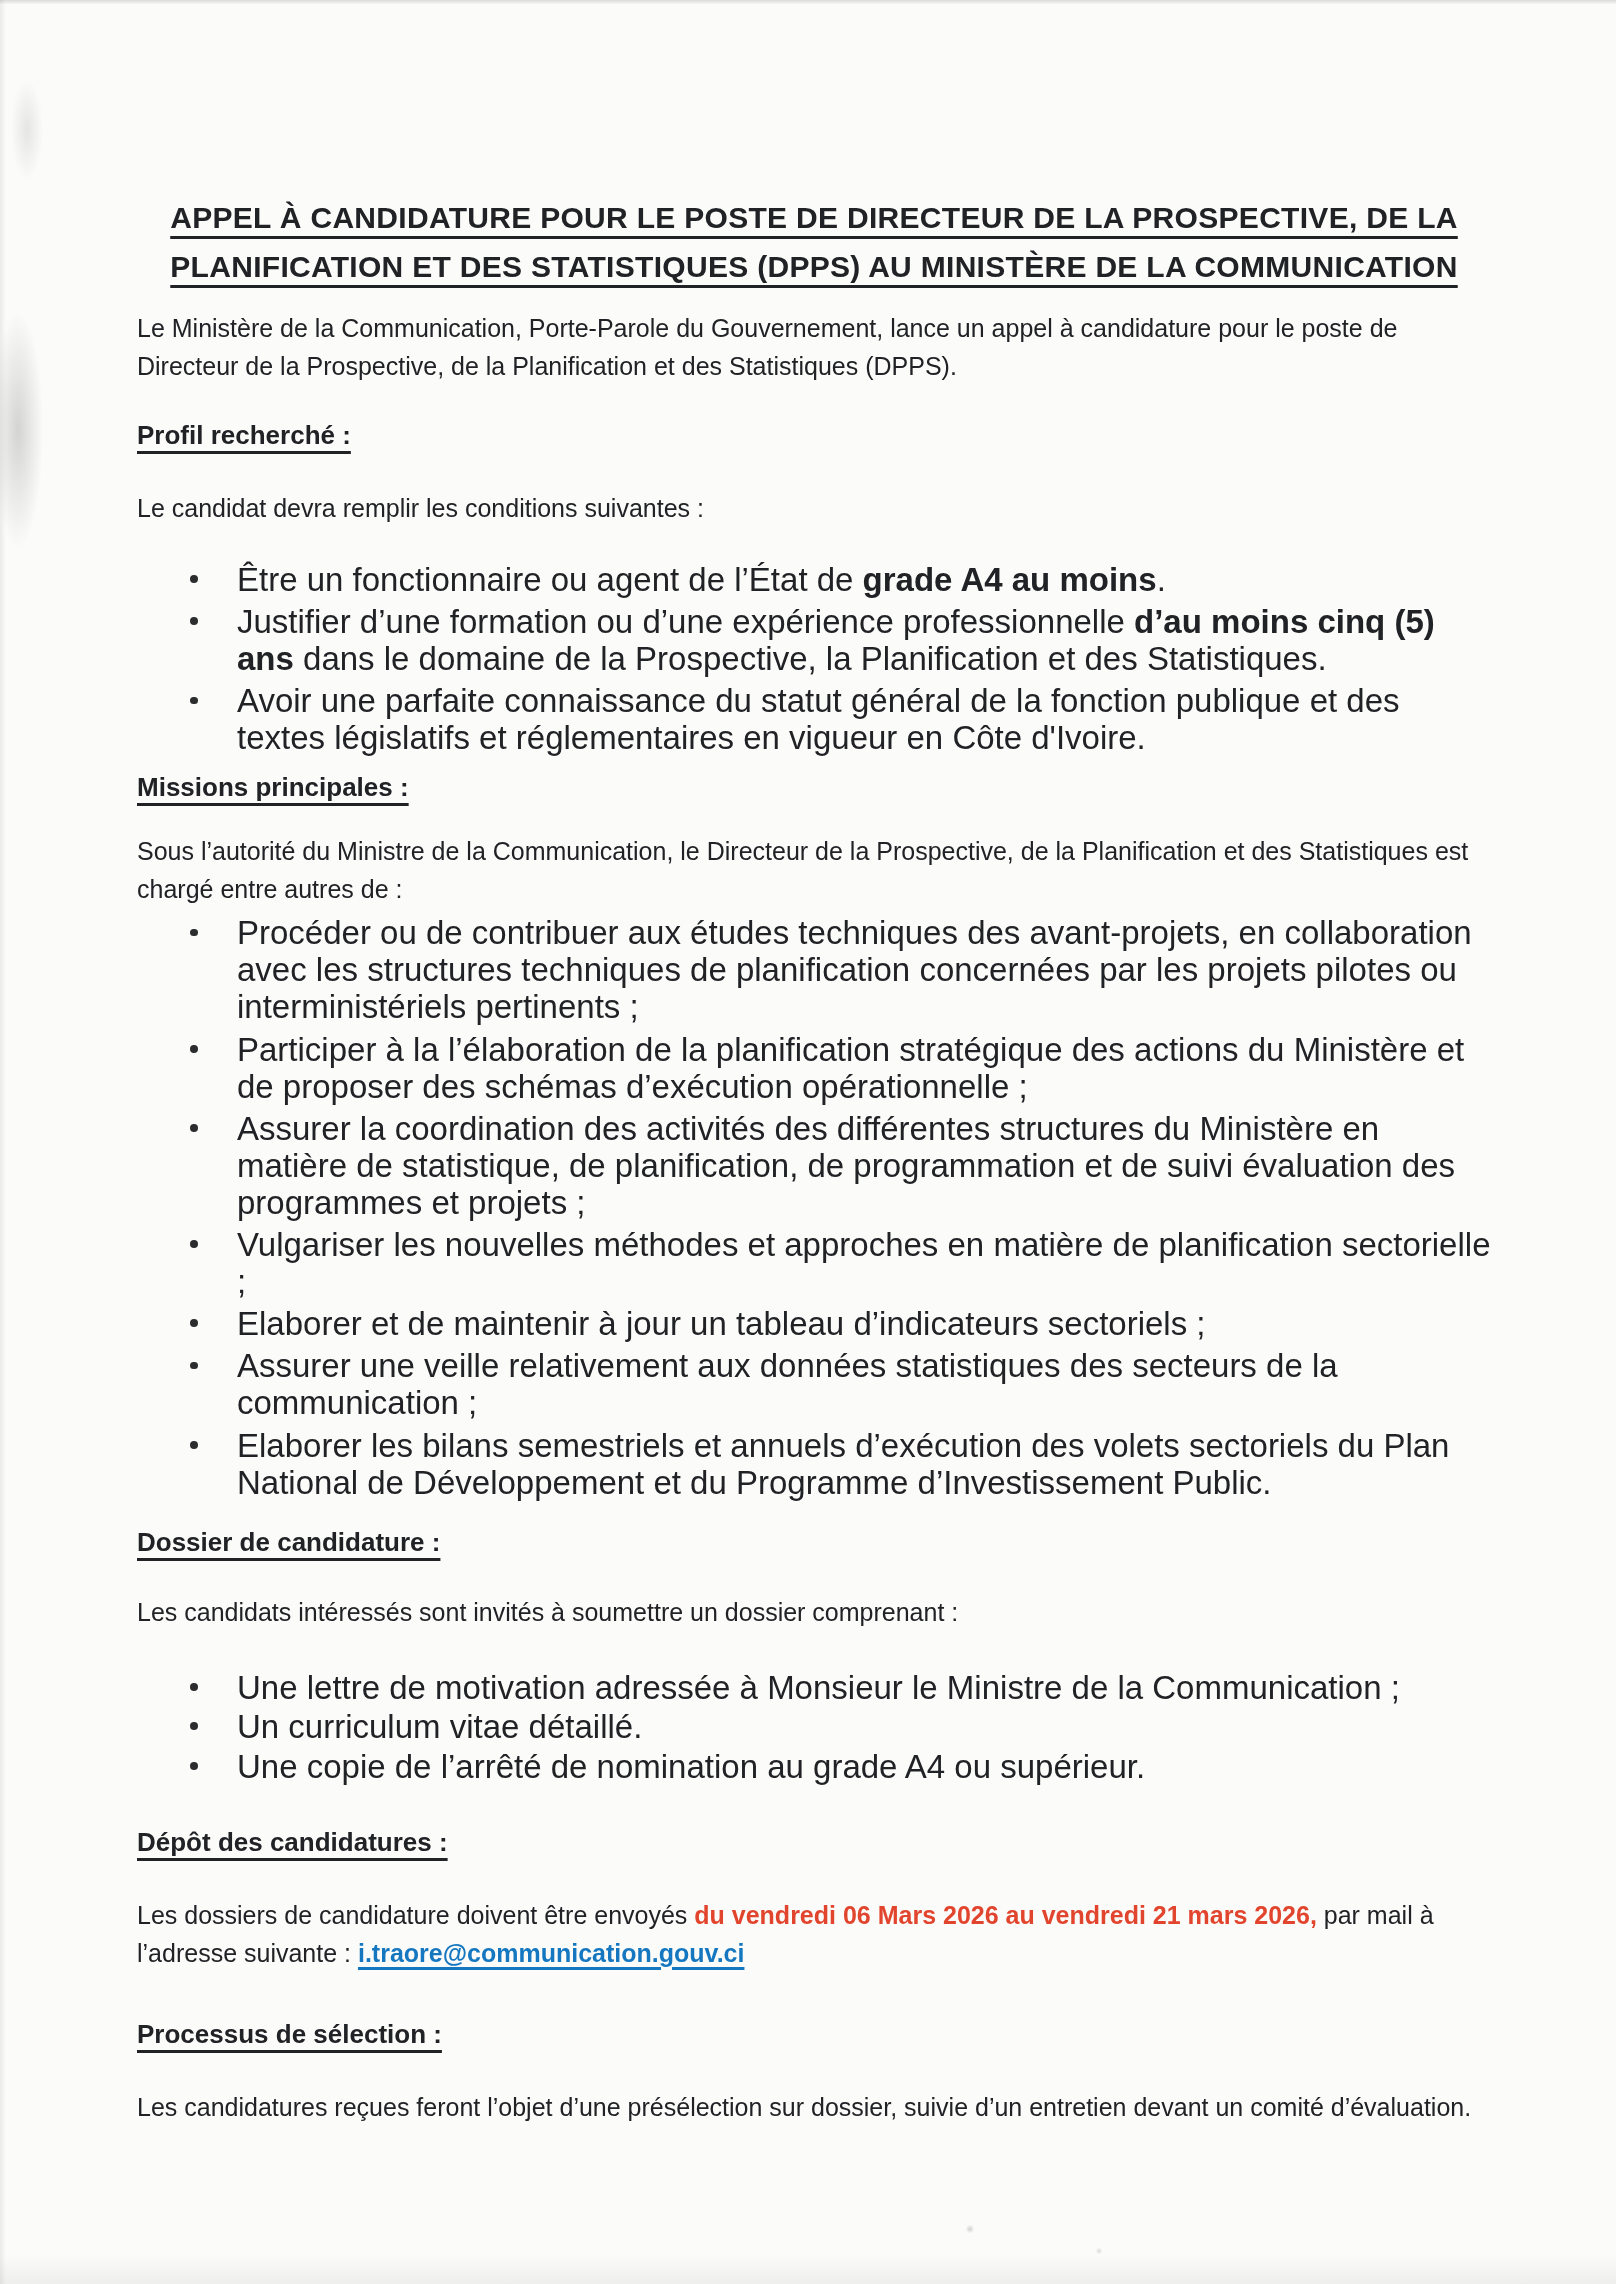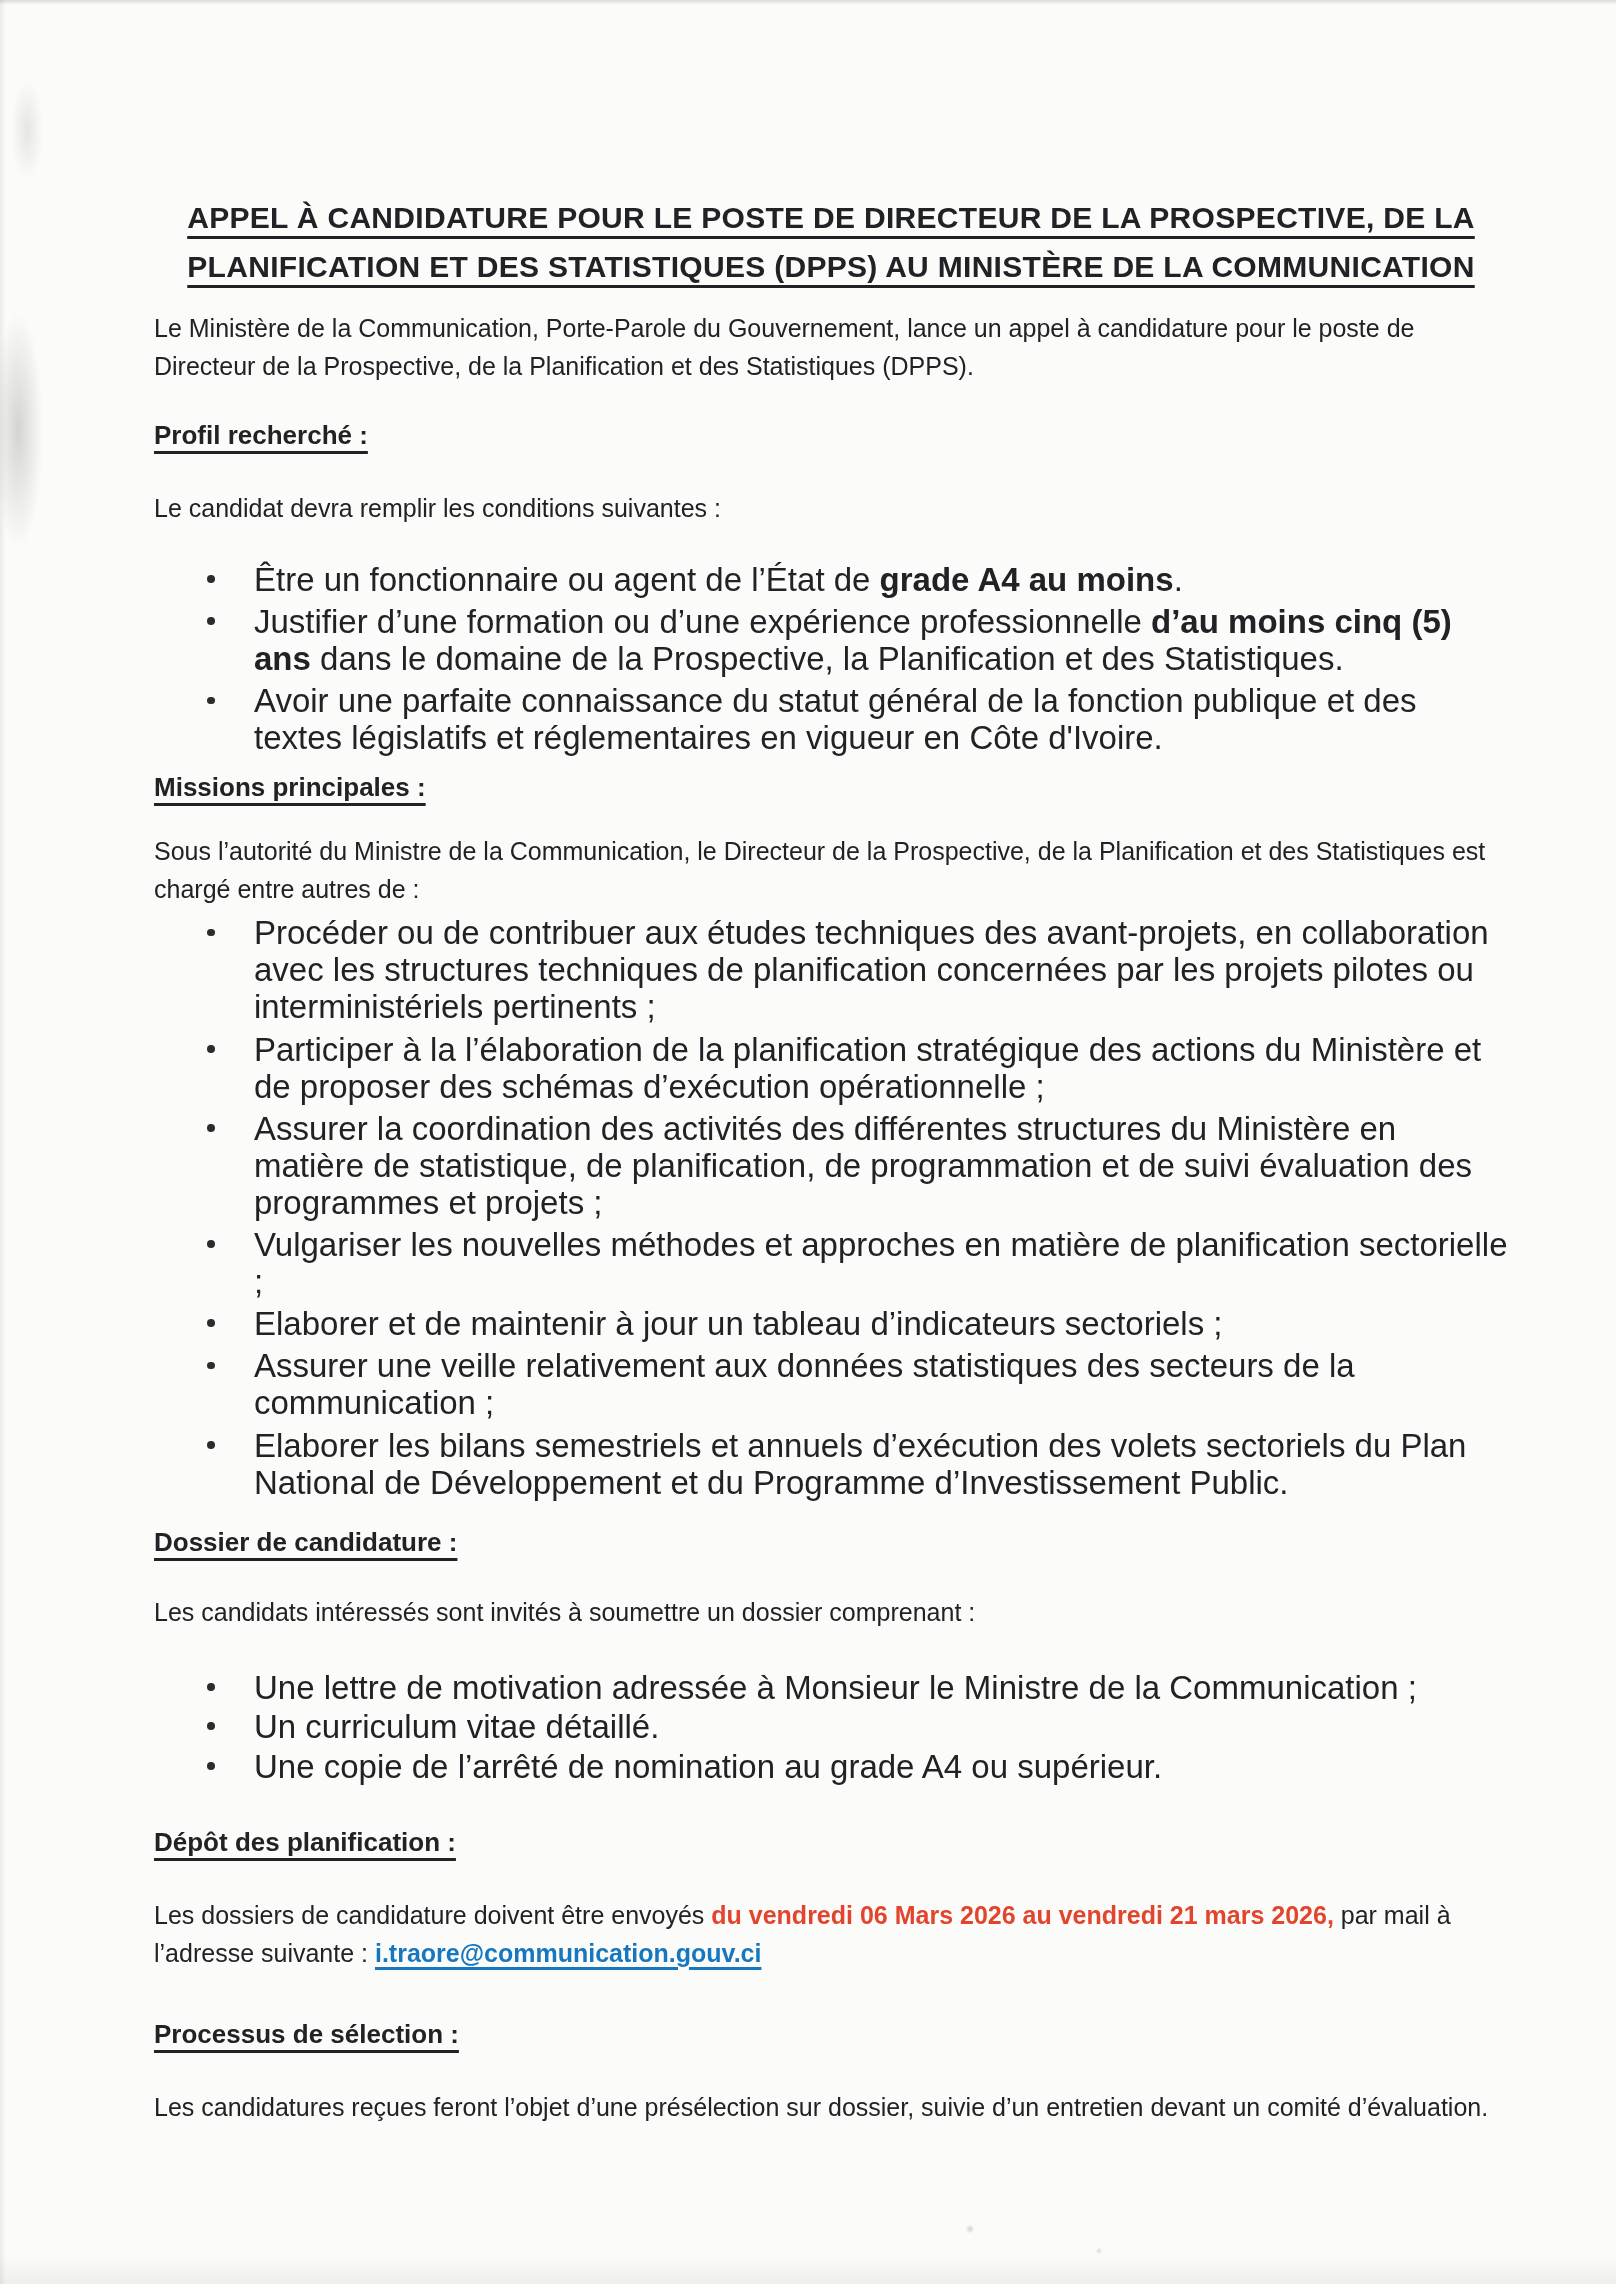--- a/index.html
+++ b/index.html
@@ -21,21 +21,21 @@
       linear-gradient(to right, rgba(90,90,90,0.10) 0px, rgba(90,90,90,0.0) 5.9px),
       radial-gradient(ellipse 36px 169px at 18px 430px, rgba(110,110,108,0.28), rgba(110,110,108,0) 70%),
       radial-gradient(ellipse 23px 72px at 27px 130px, rgba(130,130,128,0.18), rgba(130,130,128,0) 70%),
       radial-gradient(circle 5.9px at 970px 2229px, rgba(110,110,110,0.30), rgba(110,110,110,0) 75%),
       radial-gradient(circle 4.6px at 1099px 2251px, rgba(120,120,120,0.25), rgba(120,120,120,0) 75%),
       linear-gradient(to top, rgba(0,0,0,0.05) 0px, rgba(0,0,0,0) 29px);
     overflow:hidden;
   }
   .content{
     position:absolute;
-    left:154px;
+    left:137px;
     top:0;
     width:1354px;
     padding-top:193px;
   }
   h1,h2,p,ul,li{margin:0;padding:0;}
 
   .title{
     text-align:center;
     font-size:30px;
     font-weight:bold;
@@ -148,21 +148,21 @@
     </ul>
 
     <h2 class="heading h-dossier">Dossier de candidature :</h2>
     <p class="body lead-dossier">Les candidats intéressés sont invités à soumettre un dossier comprenant :</p>
     <ul class="list list-dossier">
       <li>Une lettre de motivation adressée à Monsieur le Ministre de la Communication ;</li>
       <li>Un curriculum vitae détaillé.</li>
       <li>Une copie de l’arrêté de nomination au grade A4 ou supérieur.</li>
     </ul>
 
-    <h2 class="heading h-depot">Dépôt des planification :</h2>
+    <h2 class="heading h-depot">Dépôt des candidatures :</h2>
     <p class="body para-depot"><span>Les dossiers de candidature doivent être envoyés </span><span class="red">du vendredi 06 Mars 2026 au vendredi 21 mars 2026,</span><span> par mail à l’adresse suivante : </span><a class="email" href="#">i.traore@communication.gouv.ci</a></p>
 
     <h2 class="heading h-processus">Processus de sélection :</h2>
     <p class="body para-processus">Les candidatures reçues feront l’objet d’une présélection sur dossier, suivie d’un entretien devant un comité d’évaluation.</p>
 
 
   </div>
 </div>
 
 

